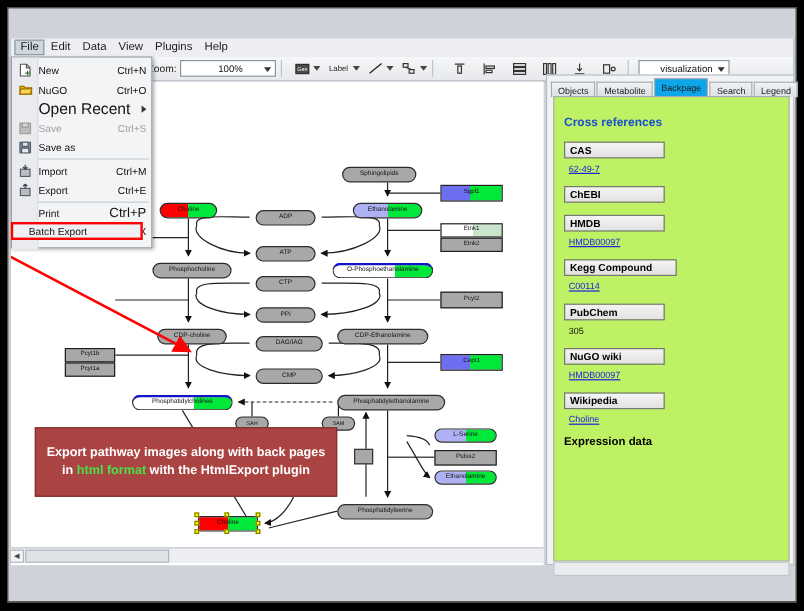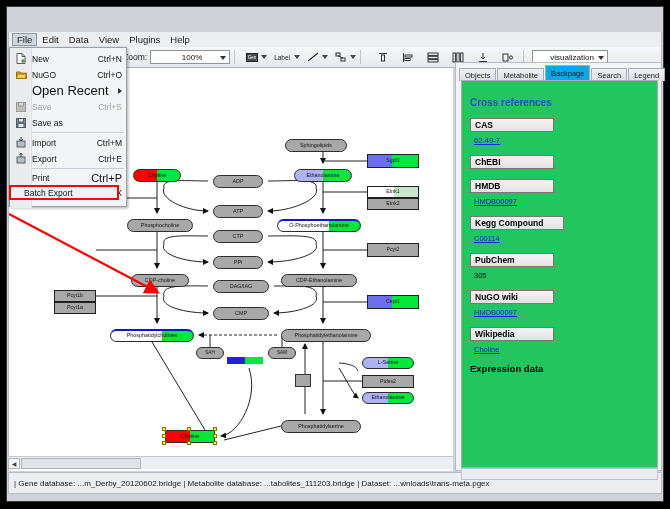--- a/index.html
+++ b/index.html
@@ -97,21 +97,21 @@
   
   #sidepanel{ position:absolute; left:455px; top:62px; width:207px; height:409px;
       background:#f2f3f5; border:1px solid #b7bcc4; }
   #tabs{ position:absolute; left:3px; top:2px; width:200px; height:16px; display:flex;
       align-items:flex-end; }
   .tab{ height:13px; padding:0 5px; font-size:7.5px; color:#1b1b1b;
       background:linear-gradient(180deg,#f0f1f3,#dcdfe3); border:1px solid #a8adb5;
       border-bottom:none; display:flex;align-items:center; margin-right:1px;}
   .tab.sel{ height:16px; background:#0ea5e9; border-bottom:1px solid #fff; font-weight:normal;}
   #panelbody{ position:absolute; left:5px; top:17px; width:197px; height:388px;
-      background:#22c55e; border:1px solid #a8adb5; overflow:hidden; }
+      background:#bef264; border:1px solid #a8adb5; overflow:hidden; }
   #panelbody .xr-title{ color:#1b4fcc; font-weight:bold; font-size:10px;
       margin:16px 0 0 8px; }
   .xr-block{ margin:10px 0 0 8px; }
   .xr-head{ width:84px; height:14px; background:linear-gradient(180deg,#f4f4f4,#e2e2e2);
       border:1px solid #777; font-size:8.5px; font-weight:bold; color:#000;
       display:flex;align-items:center; padding-left:4px; }
   .xr-val{ font-size:7.5px; color:#2020e0; margin:4px 0 0 4px; text-decoration:underline;}
   .xr-val.plain{ color:#111; text-decoration:none; }
   .expr{ font-size:9.5px; font-weight:bold; color:#000; margin:9px 0 0 8px; }
 
@@ -384,20 +384,25 @@
 
     <svg style="position:absolute;left:0;top:0;width:445px;height:403px;pointer-events:none">
       <defs>
         <marker id="redarrow" markerWidth="7" markerHeight="7" refX="5.5" refY="3.5" orient="auto">
           <path d="M0,0 L7,3.5 L0,7 z" fill="#ff0000"></path>
         </marker>
       </defs>
       <line x1="0" y1="146" x2="148" y2="224" stroke="#ff0000" stroke-width="2.2" marker-end="url(#redarrow)"></line>
     </svg>
 
+    <div id="callout">
+      <div>
+        <span>Export pathway images along with back pages in </span><span class="hl">html format</span><span> with the HtmlExport plugin</span>
+      </div>
+    </div>
   </div>
 
   <div id="hscroll">
     <div class="sb-arrow">◀</div>
     <div class="sb-thumb"></div>
   </div>
 
   <div style="position:absolute;left:9px;top:47px;width:118px;height:160px;background:#f3f4f6;
               border:1px solid #9aa0a8;box-shadow:1px 1px 3px rgba(0,0,0,.35);">
     <div style="position:absolute;left:0;top:0;width:22px;height:160px;background:#e9ebee;
@@ -494,23 +499,20 @@
       <span style="position:absolute;right:6px;font-size:8.5px;color:#111">Ctrl+X</span>
     </div>
   </div>
 
   <div style="position:absolute;left:9px;top:185px;width:110px;height:15px;background:#eef0f3;
               border:2px solid #ff0000;display:flex;align-items:center;">
     <span style="width:13px"></span>
     <span style="font-size:8.5px;color:#111">Batch Export</span>
   </div>
 
-  <div id="statusbar">
-    <span class="st">| Gene database: ...m_Derby_20120602.bridge | Metabolite database: ...tabolites_111203.bridge | Dataset: ...wnloads\trans-meta.pgex</span>
-  </div>
 
   <div id="sidepanel">
     <div id="tabs">
       <div class="tab">Objects</div>
       <div class="tab">Metabolite</div>
       <div class="tab sel">Backpage</div>
       <div class="tab">Search</div>
       <div class="tab">Legend</div>
     </div>
 

